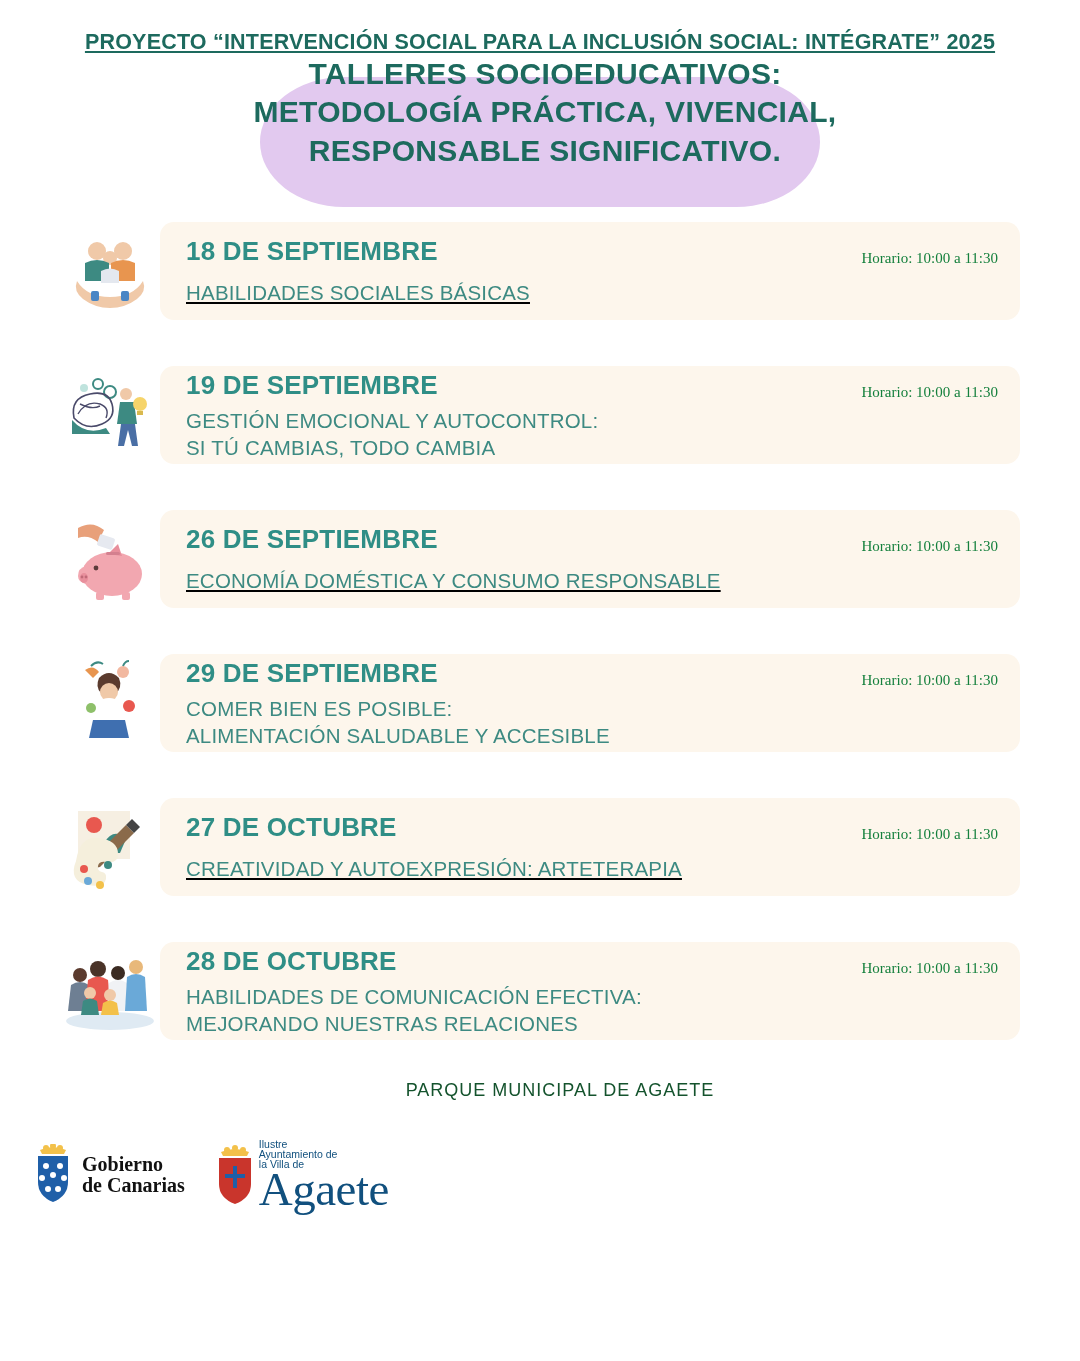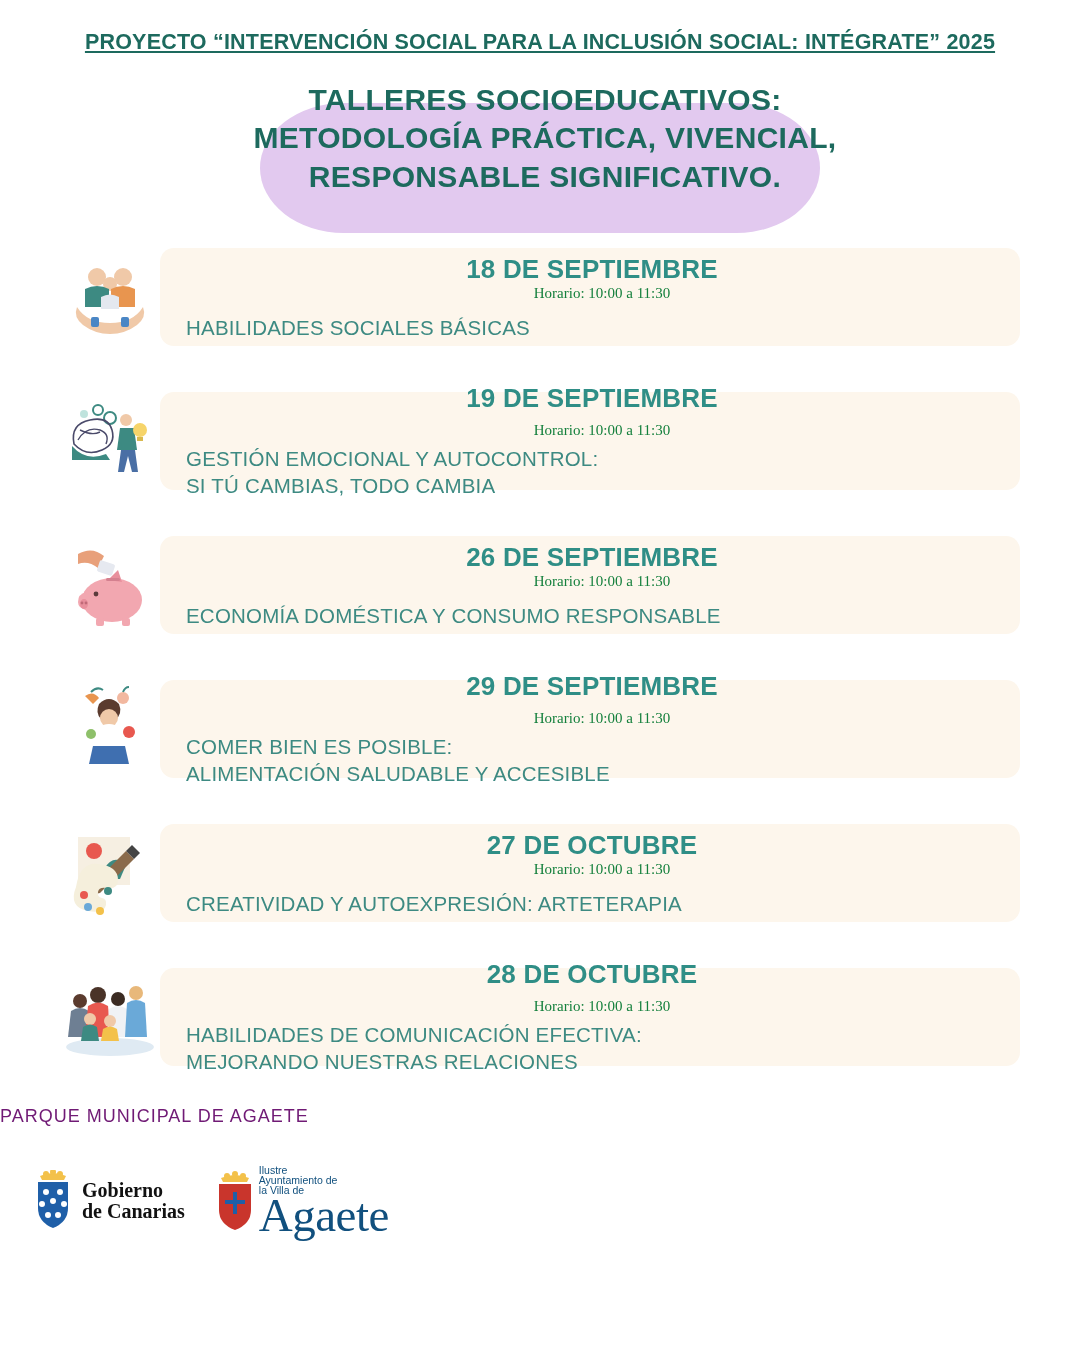--- a/index.html
+++ b/index.html
@@ -21,21 +21,20 @@
     font-size: 21.5px;
     font-weight: bold;
     letter-spacing: 0.2px;
     color: #1d6a5e;
     padding-top: 30px;
     text-decoration: underline;
   }
 
   .title-wrap {
     position: relative;
-    margin-top: 26px;
     text-align: center;
     padding-left: 10px;
   }
   .title-highlight {
     position: absolute;
     left: 50%;
     transform: translateX(-50%);
     top: 22px;
     width: 560px;
     height: 130px;
@@ -80,23 +79,22 @@
     height: 98px;
     padding: 0 22px 0 26px;
     box-sizing: border-box;
     display: flex;
     flex-direction: column;
     justify-content: center;
     position: relative;
   }
   .ws-toprow {
     display: flex;
-    align-items: center;
+    align-items: flex-end;
     justify-content: space-between;
-    flex-direction: column;
   }
   .ws-date {
     font-size: 26px;
     font-weight: bold;
     color: #2f8e86;
     letter-spacing: 0.2px;
   }
   .ws-time {
     font-size: 15px;
     color: #15803d;
@@ -107,28 +105,30 @@
   .ws-lines {
     margin-top: 6px;
   }
   .ws-line {
     font-size: 20.5px;
     color: #3d8a82;
     letter-spacing: 0.2px;
     line-height: 1.32;
   }
   .ws-body.tight .ws-toprow { margin-bottom: 0; gap: 8px; }
-  .ws-body.single .ws-lines { margin-top: 12px; }
+  .ws-body.single .ws-lines { margin-top: 12px; text-decoration: underline; }
 
   
   .venue {
+    text-align: center;
     font-size: 18px;
-    color: #701a75;
+    color: #14532d;
     letter-spacing: 1px;
     margin-top: -6px;
+    margin-left: 40px;
   }
 
   
   .logos {
     margin-top: 38px;
     padding-left: 26px;
     display: flex;
     align-items: center;
     gap: 26px;
   }

